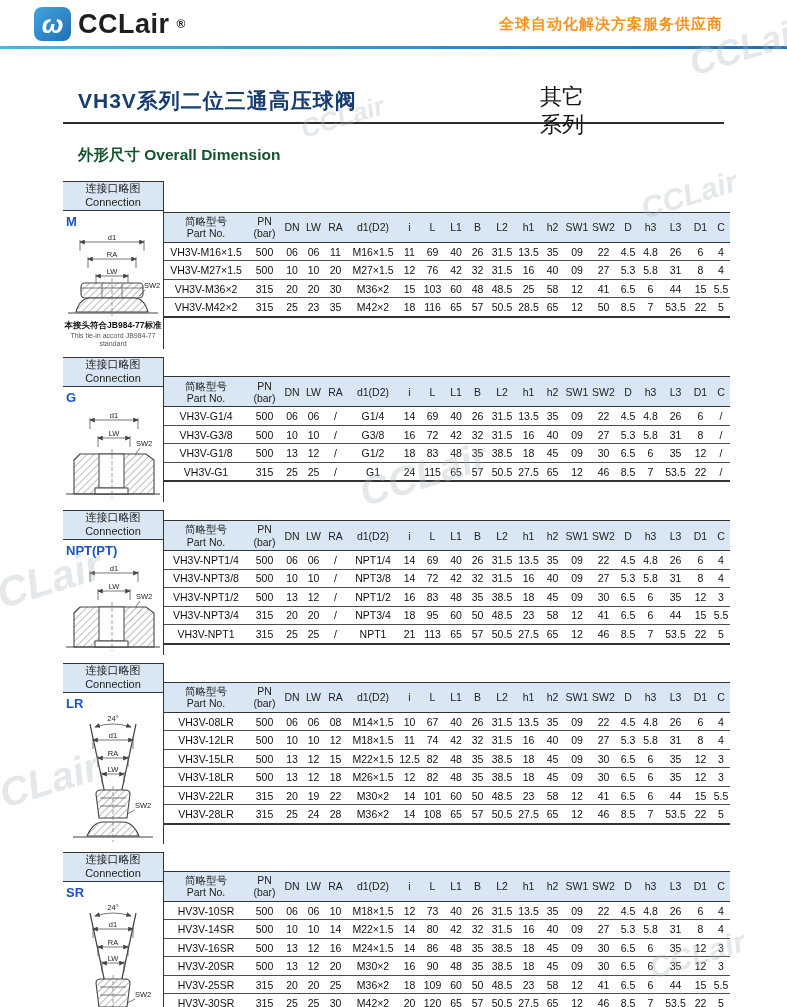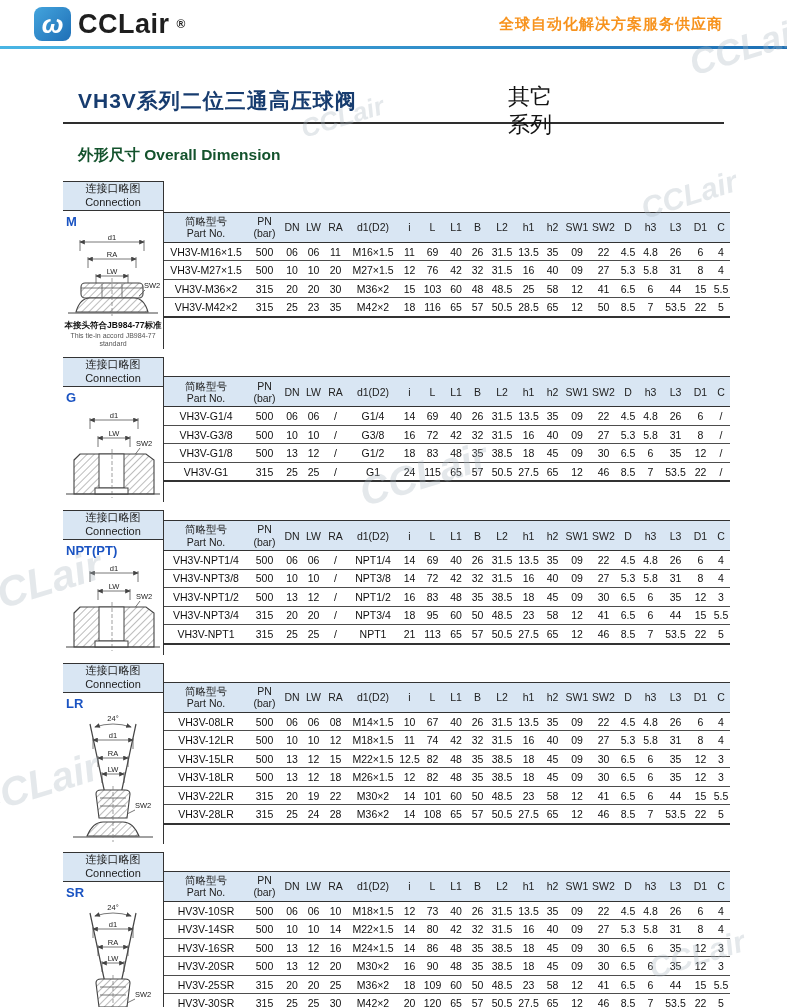--- a/index.html
+++ b/index.html
@@ -18,21 +18,21 @@
   .logo-reg{font-size:12px;vertical-align:super;font-weight:bold;color:#1e1e1e}
   .slogan{color:#f7931e;font-weight:bold;font-size:15px;letter-spacing:1px}
   .header-rule{height:3px;background:linear-gradient(to right,#49b5e4,#1d6fb4)}
   
   main{padding:0 63px}
   .title-row{position:relative;margin-top:38px}
   .titles{margin-left:15px}
   .title-zh{margin:0;font-size:21px;font-weight:bold;color:#173c6f;letter-spacing:1px}
   .subtitle{margin:9px 0 0 0;font-size:14.5px;color:#3a3a3a}
   .subtitle .blue{color:#2e79c0;margin-left:4px}
-  .series{position:absolute;left:428px;top:-4px;display:flex;align-items:flex-end}
+  .series{position:absolute;left:460px;top:-4px;display:flex;align-items:flex-end}
   .series-bar{width:7px;background:#14365f}
   .series-text{padding-left:10px;font-family:"Liberation Serif","DejaVu Serif",serif;
     font-size:22px;color:#141414;line-height:28px}
   .title-rule{border:none;border-top:2px solid #2e2e2e;margin:7px 0 0 0}
   .section-heading{margin:21px 0 15px 15px;font-size:15.5px;font-weight:bold;color:#14532d}
   
   #tables{margin-top:2px}
   .tbl-block{display:flex;margin-bottom:8px;align-items:center}
   .conn-col{flex:0 0 100px;width:100px;border-right:1.5px solid #333}
   .conn-head{height:30px;box-sizing:border-box;background:#d9e6f3;

